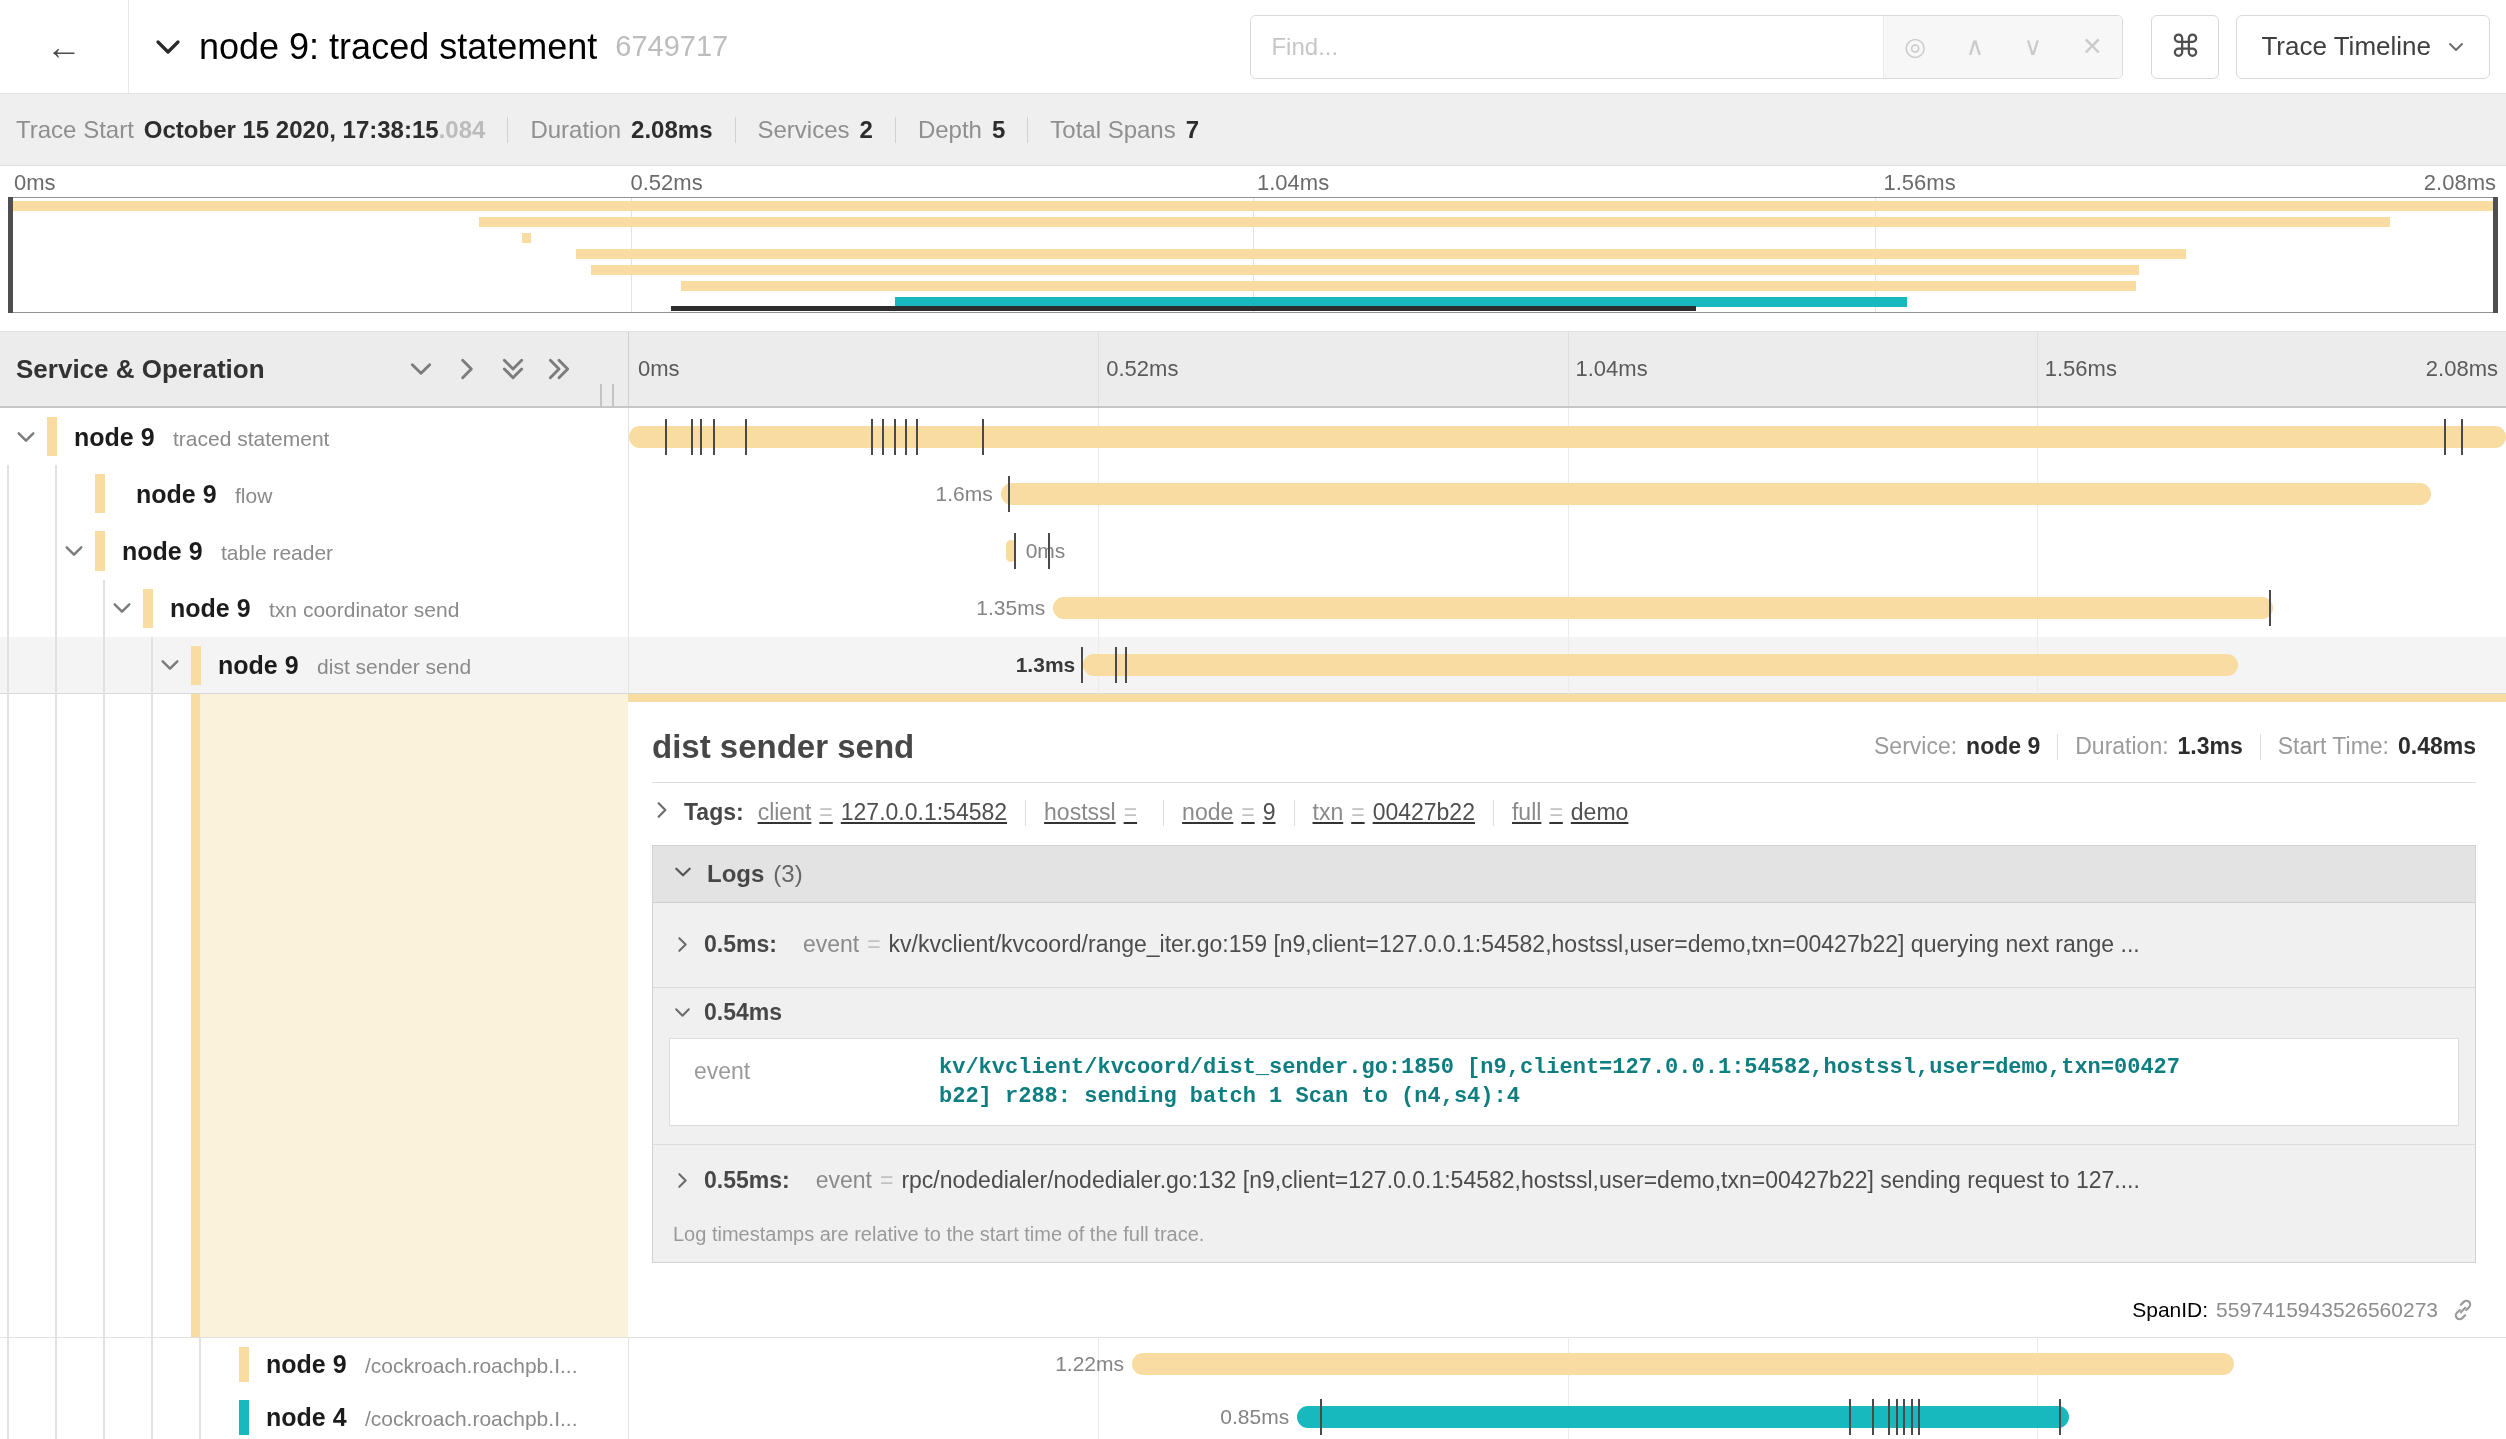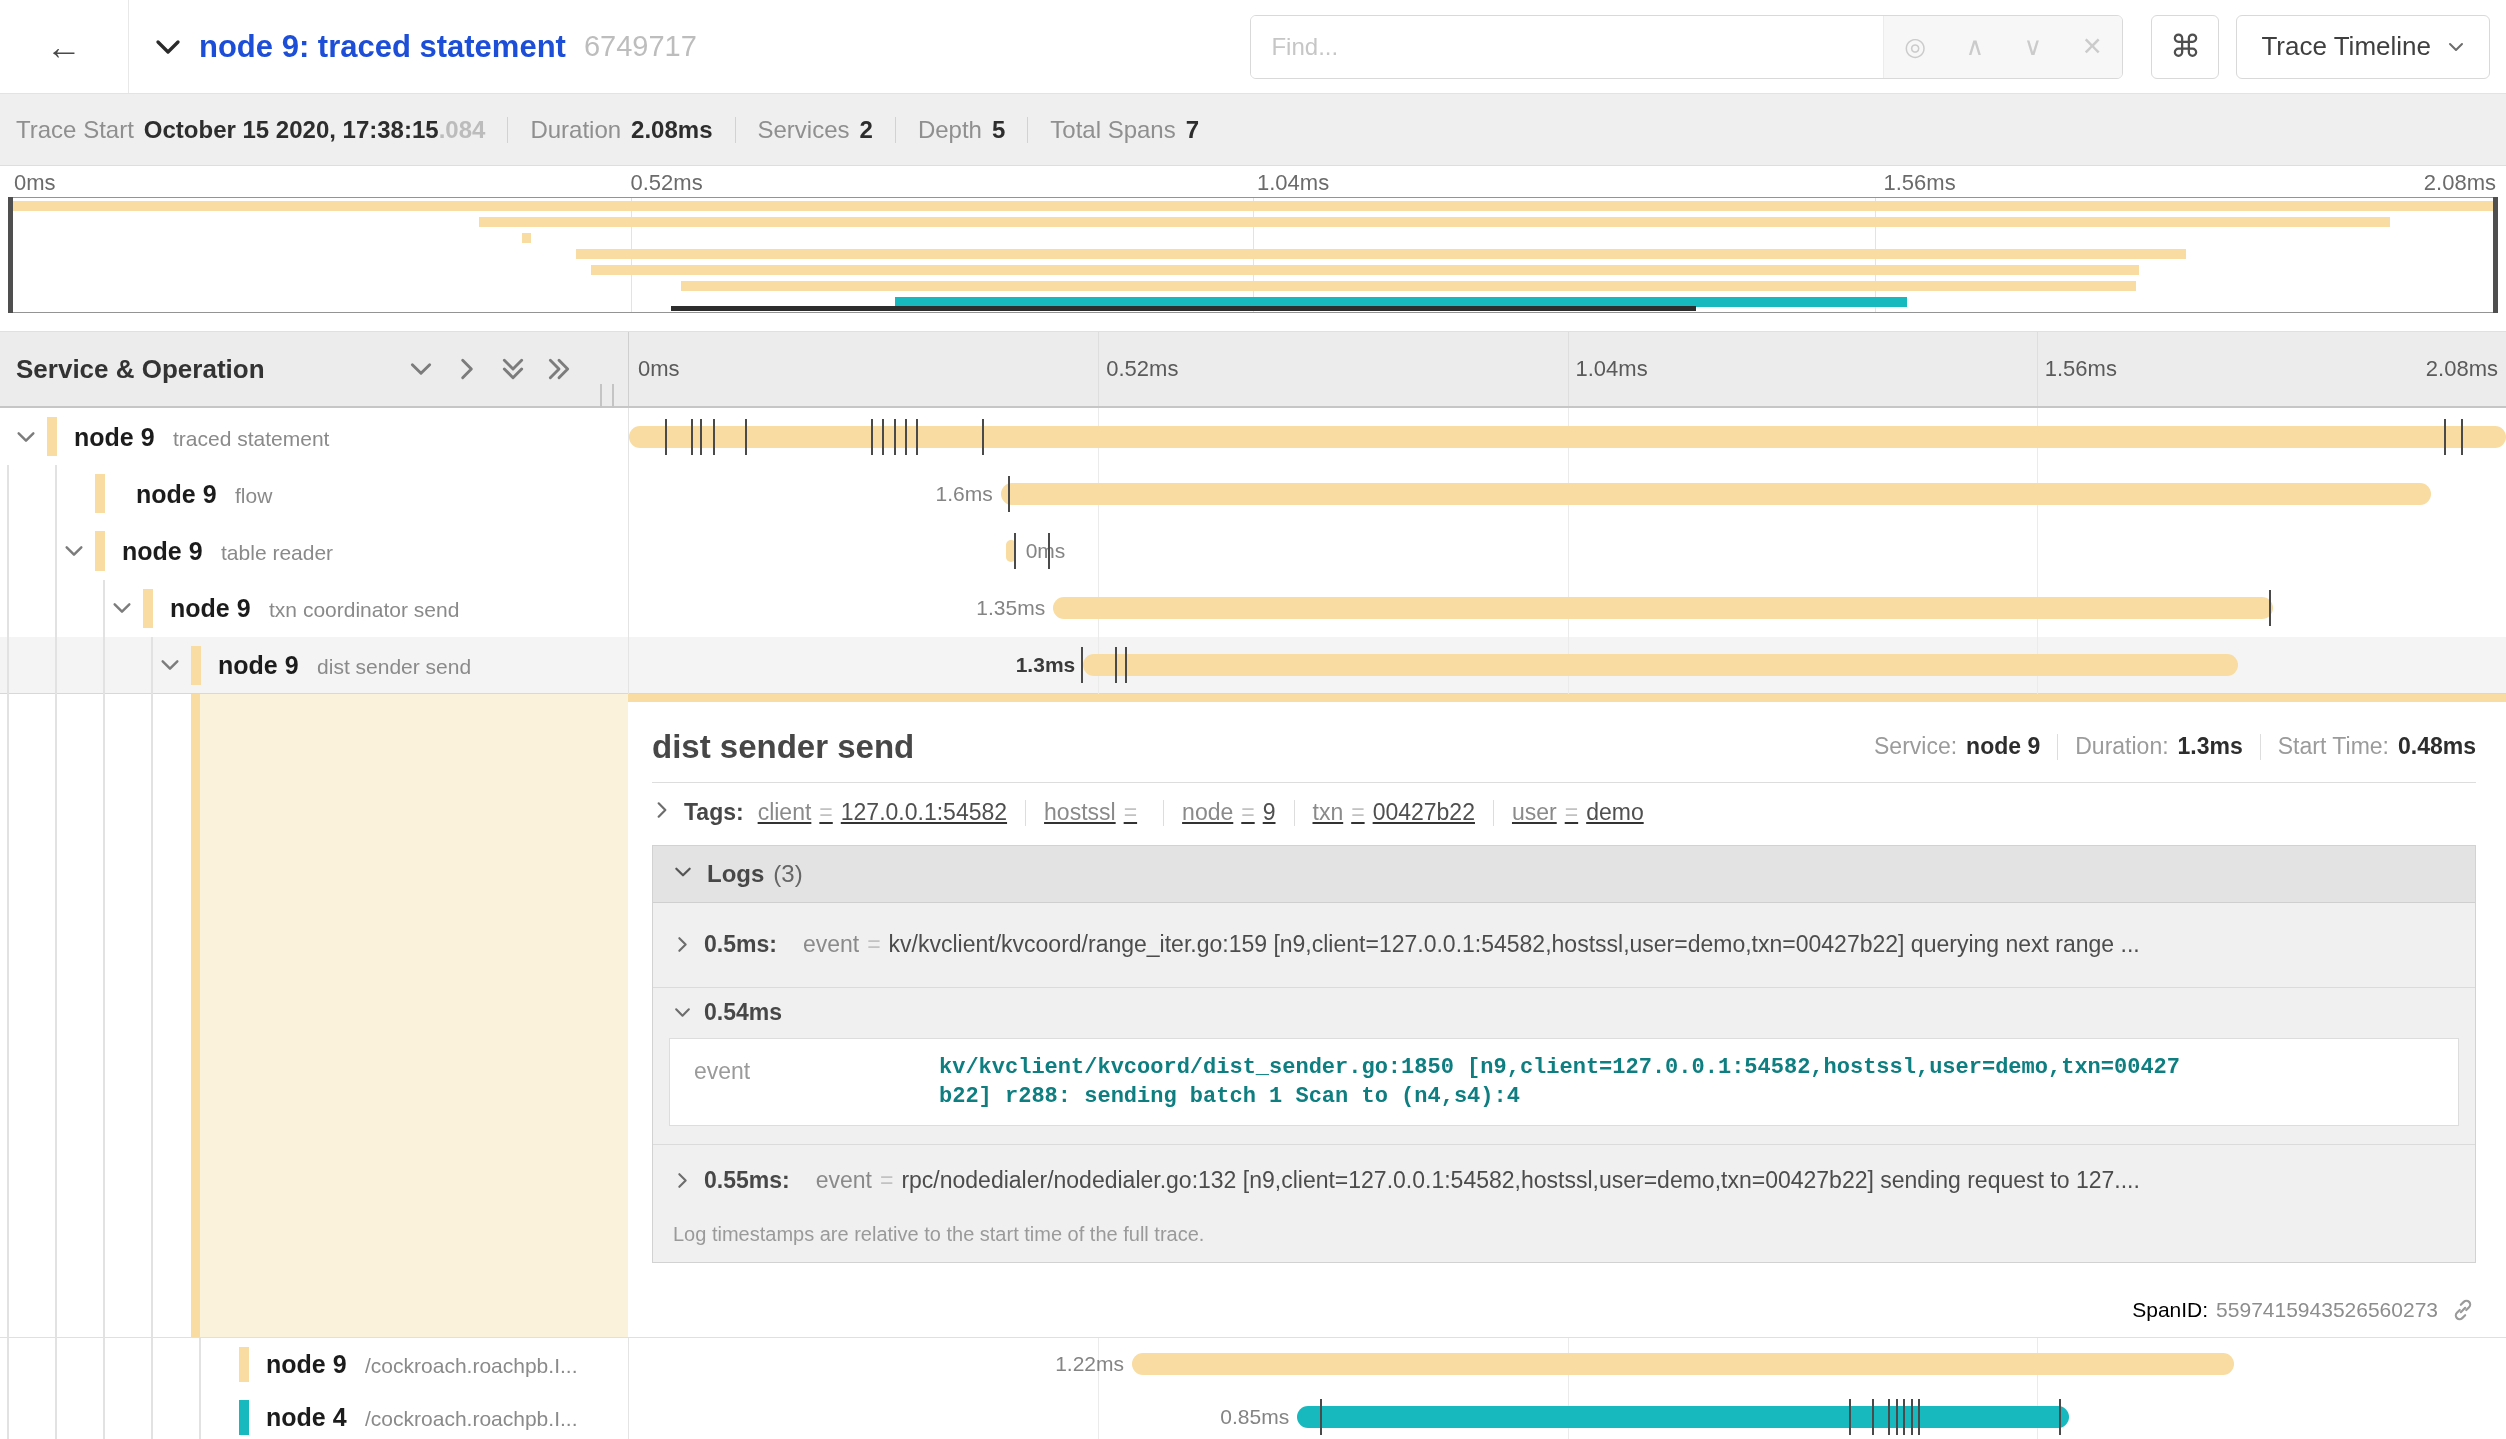--- a/index.html
+++ b/index.html
@@ -5,21 +5,21 @@
   html,body{margin:0;padding:0;background:#fff;}
   .app{position:relative;width:2506px;height:1439px;overflow:hidden;background:#fff;
        font-family:"Liberation Sans","DejaVu Sans",sans-serif;color:#333;}
 
   
   .topbar{height:93px;display:flex;align-items:center;border-bottom:1px solid #e3e3e3;background:#fff;}
   .backbtn{width:128px;height:100%;flex:none;display:flex;align-items:center;justify-content:center;
            border-right:1px solid #e8e8e8;font-size:36px;color:#4a4a4a;cursor:pointer;}
   .titlewrap{display:flex;align-items:center;margin-left:24px;flex:1;min-width:0;}
   .t-chev{margin-right:16px;display:flex;}
-  .ttl{font-size:31px;font-weight:700;color:#1d4ed8;margin:0;white-space:nowrap;}
+  .ttl{font-size:36px;font-weight:400;color:#000000;margin:0;white-space:nowrap;}
   .tid{font-size:29px;color:#bdbdbd;margin-left:18px;font-weight:400;}
   .findwrap{display:flex;align-items:center;margin-right:16px;}
   .findbox{width:871px;height:62px;border:1px solid #d9d9d9;border-radius:6px;display:flex;overflow:hidden;background:#fff;}
   .findbox input{flex:1;border:none;outline:none;font-size:24px;padding:0 20px;color:#333;min-width:0;background:#fff;}
   .findbox input::placeholder{color:#c6c6c6;}
   .findicons{width:238px;flex:none;background:#f7f7f7;border-left:1px solid #ececec;display:flex;
              align-items:center;justify-content:space-around;color:#cbcbcb;font-size:25px;}
   .kbtn{height:64px;min-width:68px;margin-left:28px;border:1px solid #d9d9d9;border-radius:6px;background:#fff;
         font-size:31px;color:#4f4f4f;display:flex;align-items:center;justify-content:center;cursor:pointer;}
   .viewbtn{height:64px;margin-left:17px;border:1px solid #d9d9d9;border-radius:6px;background:#fff;font-size:26px;
@@ -406,21 +406,21 @@
             <span class="tag-eq">=</span>
             <span class="tag-sep"></span>
             <span class="tag-key">node</span>
             <span class="tag-eq">=</span>
             <span class="tag-val">9</span>
             <span class="tag-sep"></span>
             <span class="tag-key">txn</span>
             <span class="tag-eq">=</span>
             <span class="tag-val">00427b22</span>
             <span class="tag-sep"></span>
-            <span class="tag-key">user</span>
+            <span class="tag-key">full</span>
             <span class="tag-eq">=</span>
             <span class="tag-val">demo</span>
           </span>
       </div>
       <div class="d-logs">
         <div class="d-logs-head">
           <span id="logsChev"><svg width="20" height="20" viewBox="0 0 18 18">
                 <polyline points="3,6 9,12 15,6" fill="none" stroke="#555" stroke-width="2" stroke-linecap="round" stroke-linejoin="round"></polyline>
               </svg></span>
           <span class="logs-title">Logs</span>

